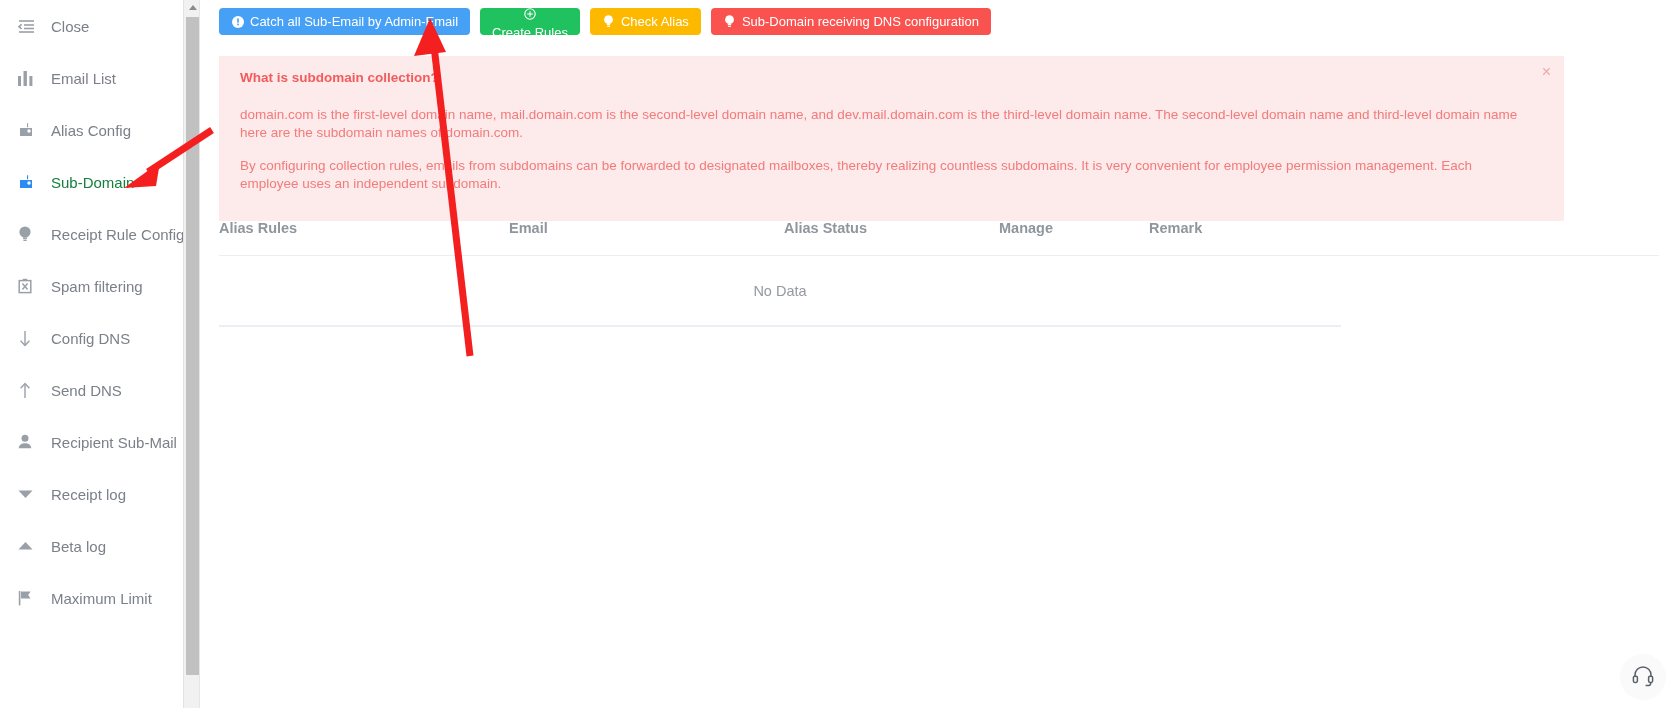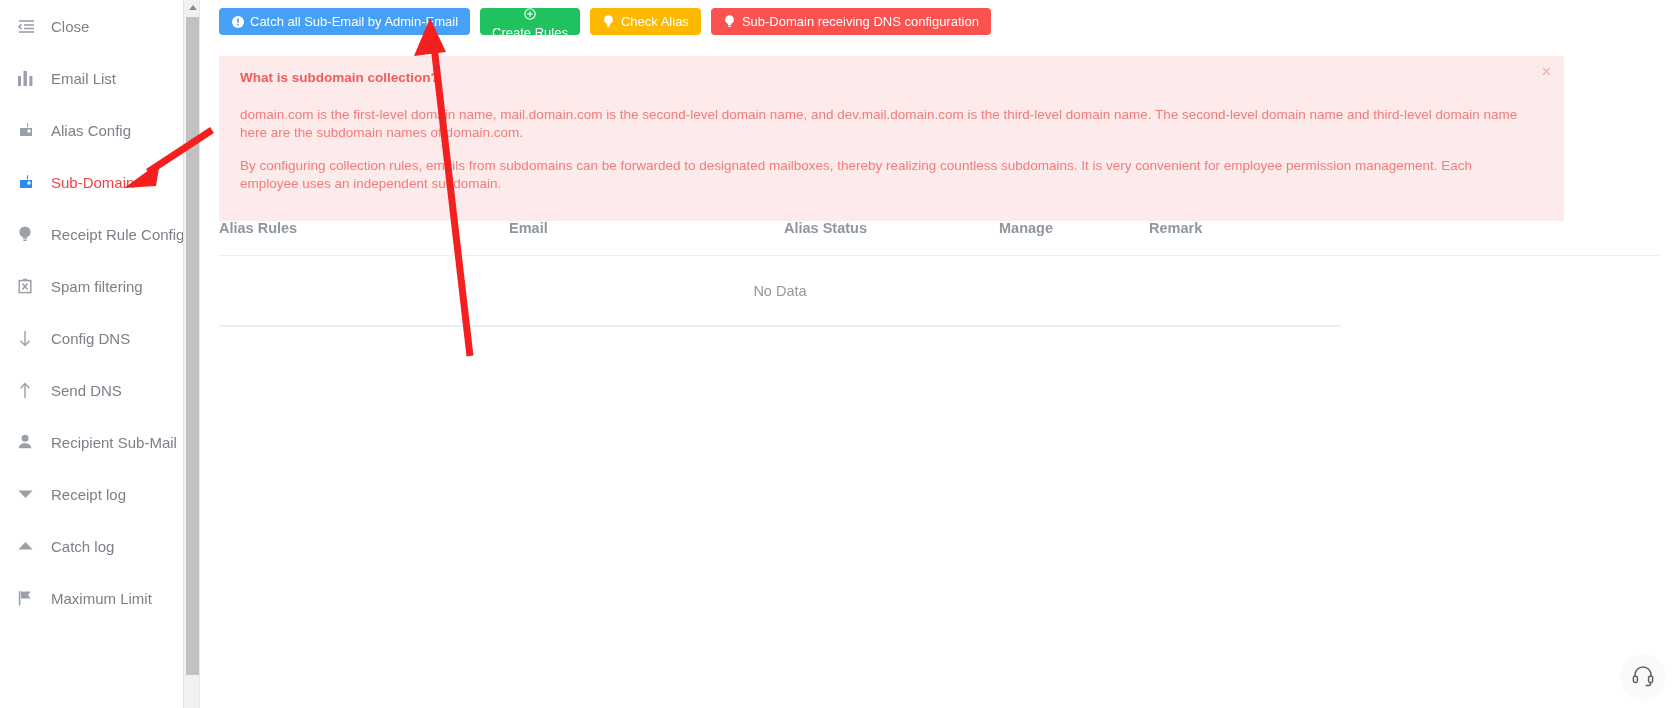--- a/index.html
+++ b/index.html
@@ -31,21 +31,21 @@
   .nav-item {
     display: flex;
     align-items: center;
     height: 52px;
     padding-left: 18px;
     color: #7b8089;
     font-size: 15px;
     cursor: pointer;
     white-space: nowrap;
   }
-  .nav-item.active { color: #ef4444; }
+  .nav-item.active { color: #15803d; }
   .nav-icon {
     width: 24px;
     min-width: 24px;
     height: 18px;
     margin-right: 9px;
     display: inline-flex;
     align-items: center;
     justify-content: flex-start;
     color: #9aa0a8;
   }
@@ -336,21 +336,21 @@
       </span>
       <span class="nav-label">Receipt log</span>
     </div>
 
     <div class="nav-item">
       <span class="nav-icon">
         <svg width="15" height="10" viewBox="0 0 15 10" fill="currentColor">
           <polygon points="0.5,8.5 14.5,8.5 7.5,1"></polygon>
         </svg>
       </span>
-      <span class="nav-label">Catch log</span>
+      <span class="nav-label">Beta log</span>
     </div>
 
 
     <div class="nav-item">
       <span class="nav-icon">
         <svg width="15" height="16" viewBox="0 0 15 16" fill="currentColor">
           <rect x="0.8" y="1" width="1.6" height="14.4"></rect>
           <path d="M3 1.6h9.6l-2.4 3.4 2.4 3.4H3z"></path>
         </svg>
       </span>

